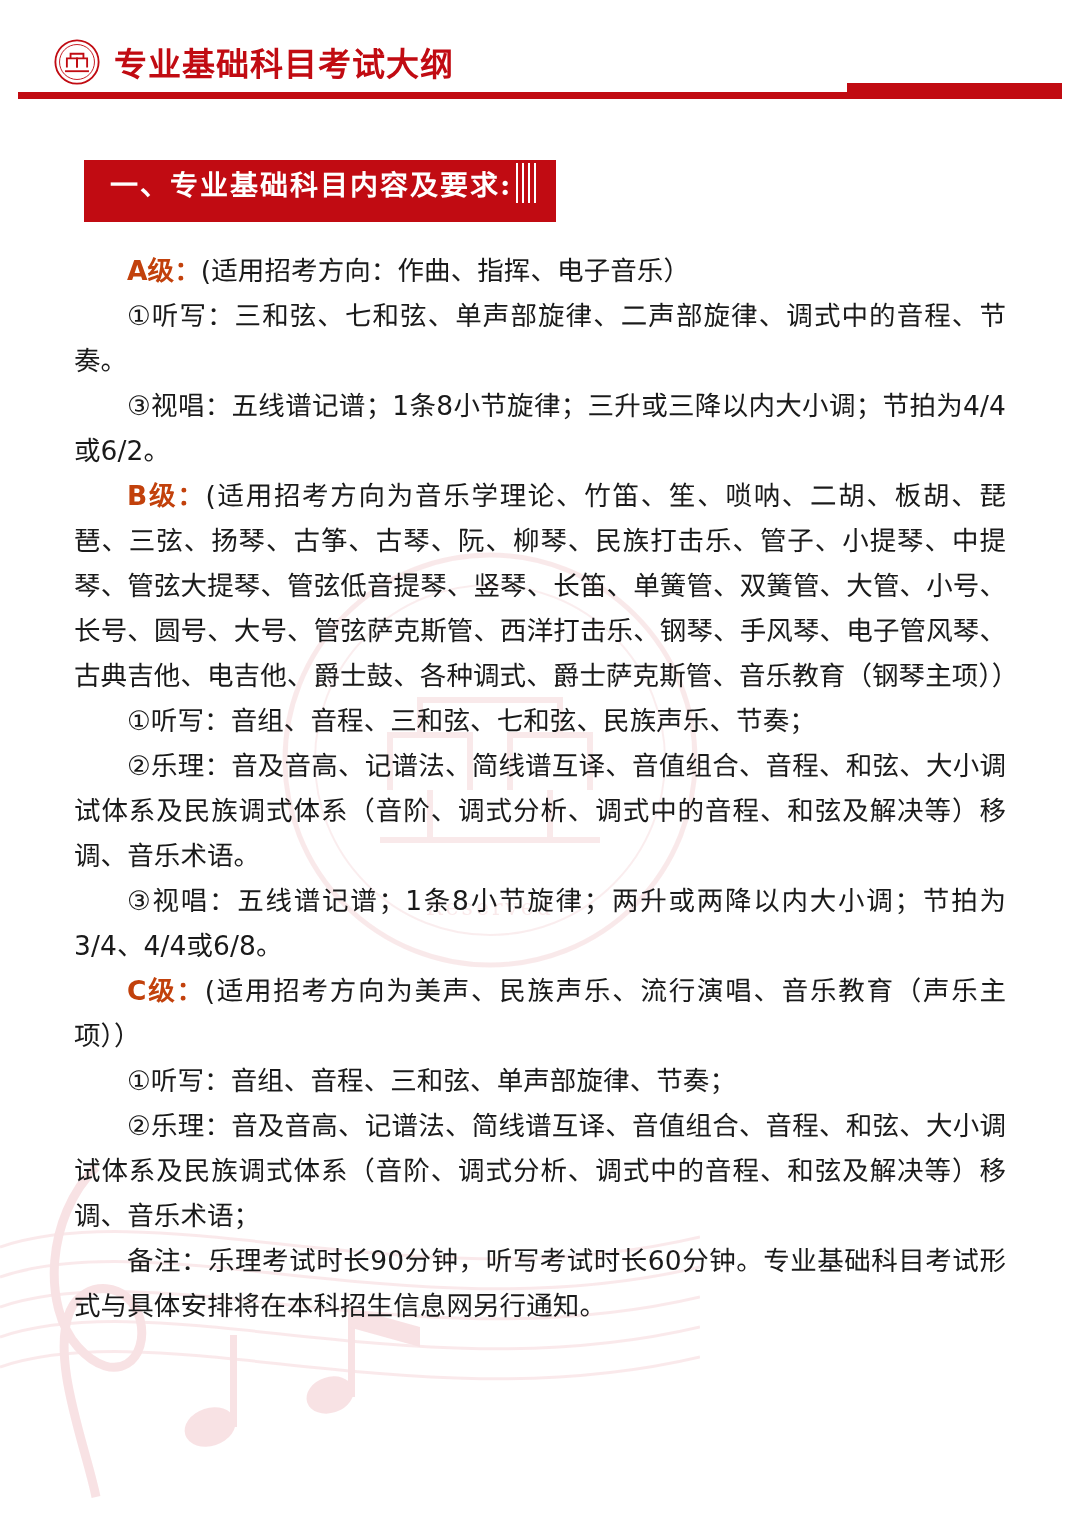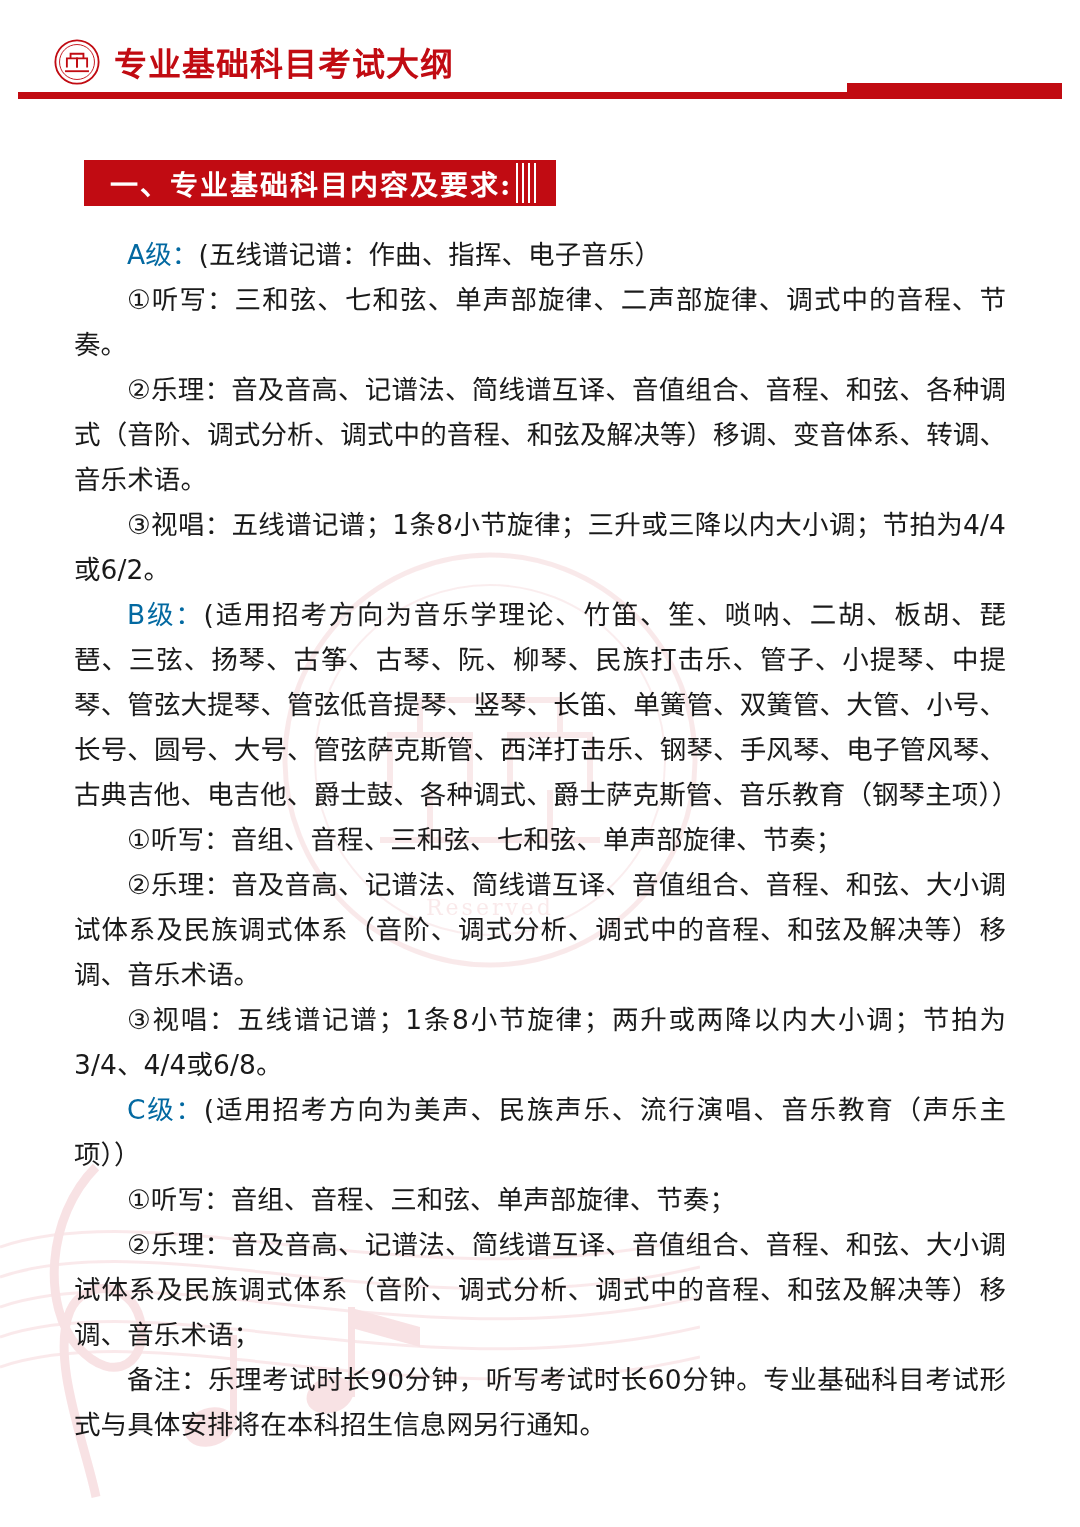--- a/index.html
+++ b/index.html
@@ -83,21 +83,21 @@
 
   
   .section-banner {
     position: relative;
     z-index: 3;
     margin: 60px 0 0 84px;
     display: inline-flex;
     align-items: center;
     height: 46px;
     background: #c10b12;
-    padding: 0 18px 0 26px;
+    padding: 0 18px 16px 26px;
   }
   .section-banner .section-title {
     font-family: "DejaVu Serif", "Liberation Serif", serif;
     color: #ffffff;
     font-size: 28px;
     font-weight: bold;
     letter-spacing: 2px;
     white-space: nowrap;
   }
   .banner-stripes {
@@ -118,22 +118,22 @@
     line-height: 45px;
     letter-spacing: 0.1px;
     text-align: justify;
     font-family: "DejaVu Sans", "Liberation Sans", sans-serif;
   }
   .para {
     margin: 0;
     text-indent: 2em;
   }
   .level-tag {
-    color: #0369a1;
-    font-weight: normal;
+    color: #c2410c;
+    font-weight: bold;
   }
 </style>
 </head>
 <body>
 
 
 
 
 <svg class="watermark" viewBox="0 0 440 440" xmlns="http://www.w3.org/2000/svg">
   <circle cx="220" cy="220" r="205" fill="none" stroke="#f0c3c6" stroke-width="5"></circle>
@@ -190,30 +190,29 @@
 
 <div class="section-banner">
   <span class="section-title">一、专业基础科目内容及要求:</span>
   <span class="banner-stripes"></span>
 </div>
 
 
 <div class="content">
 
   <p class="para">
-    <span class="level-tag">A级：</span><span>(五线谱记谱：作曲、指挥、电子音乐）</span>
+    <span class="level-tag">A级：</span><span>(适用招考方向：作曲、指挥、电子音乐）</span>
   </p>
   <p class="para">①听写：三和弦、七和弦、单声部旋律、二声部旋律、调式中的音程、节奏。</p>
-  <p class="para">②乐理：音及音高、记谱法、简线谱互译、音值组合、音程、和弦、各种调式（音阶、调式分析、调式中的音程、和弦及解决等）移调、变音体系、转调、音乐术语。</p>
   <p class="para">③视唱：五线谱记谱；1条8小节旋律；三升或三降以内大小调；节拍为4/4或6/2。</p>
 
   <p class="para">
     <span class="level-tag">B级：</span><span>(适用招考方向为音乐学理论、竹笛、笙、唢呐、二胡、板胡、琵琶、三弦、扬琴、古筝、古琴、阮、柳琴、民族打击乐、管子、小提琴、中提琴、管弦大提琴、管弦低音提琴、竖琴、长笛、单簧管、双簧管、大管、小号、长号、圆号、大号、管弦萨克斯管、西洋打击乐、钢琴、手风琴、电子管风琴、古典吉他、电吉他、爵士鼓、各种调式、爵士萨克斯管、音乐教育（钢琴主项））</span>
   </p>
-  <p class="para">①听写：音组、音程、三和弦、七和弦、单声部旋律、节奏；</p>
+  <p class="para">①听写：音组、音程、三和弦、七和弦、民族声乐、节奏；</p>
   <p class="para">②乐理：音及音高、记谱法、简线谱互译、音值组合、音程、和弦、大小调试体系及民族调式体系（音阶、调式分析、调式中的音程、和弦及解决等）移调、音乐术语。</p>
   <p class="para">③视唱：五线谱记谱；1条8小节旋律；两升或两降以内大小调；节拍为3/4、4/4或6/8。</p>
 
   <p class="para">
     <span class="level-tag">C级：</span><span>(适用招考方向为美声、民族声乐、流行演唱、音乐教育（声乐主项））</span>
   </p>
   <p class="para">①听写：音组、音程、三和弦、单声部旋律、节奏；</p>
   <p class="para">②乐理：音及音高、记谱法、简线谱互译、音值组合、音程、和弦、大小调试体系及民族调式体系（音阶、调式分析、调式中的音程、和弦及解决等）移调、音乐术语；</p>
 
   <p class="para">备注：乐理考试时长90分钟，听写考试时长60分钟。专业基础科目考试形式与具体安排将在本科招生信息网另行通知。</p>

